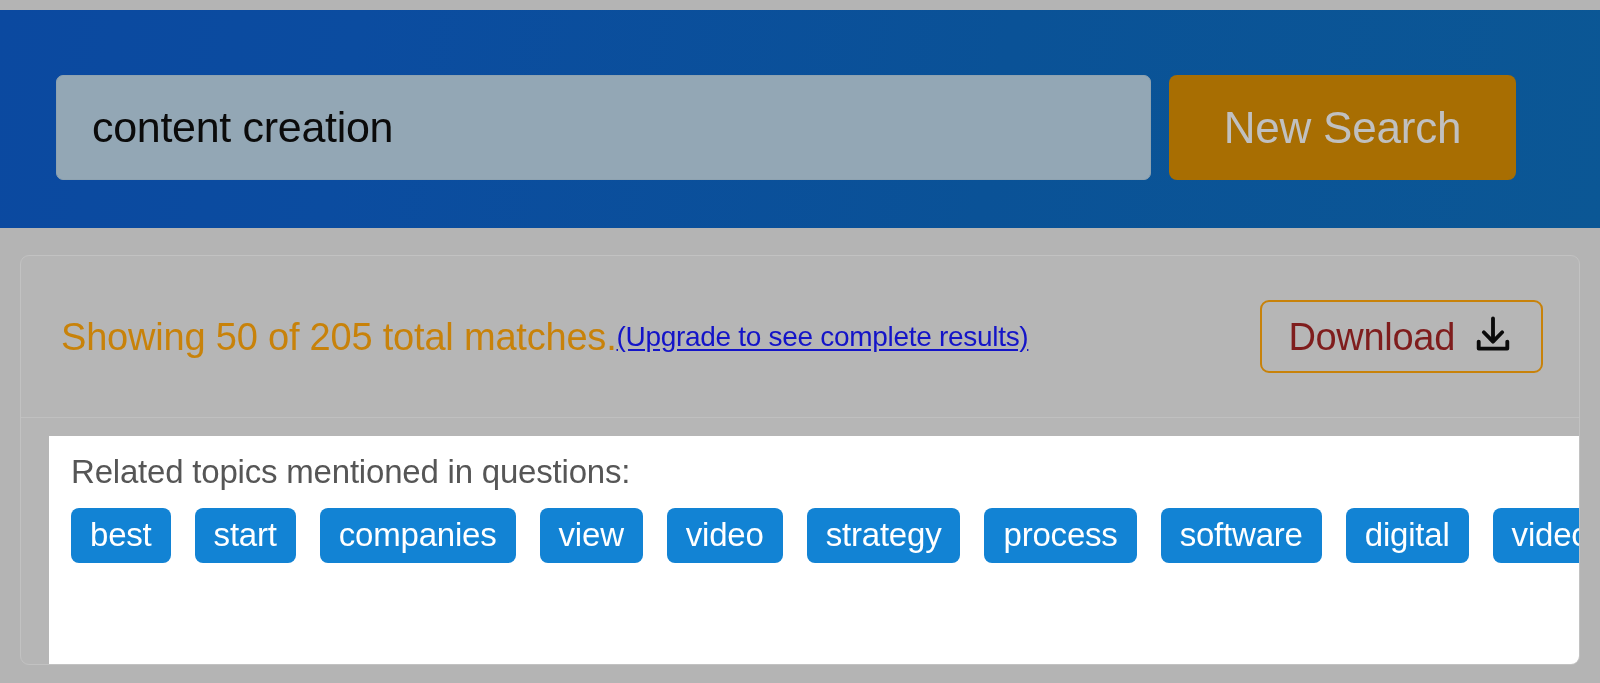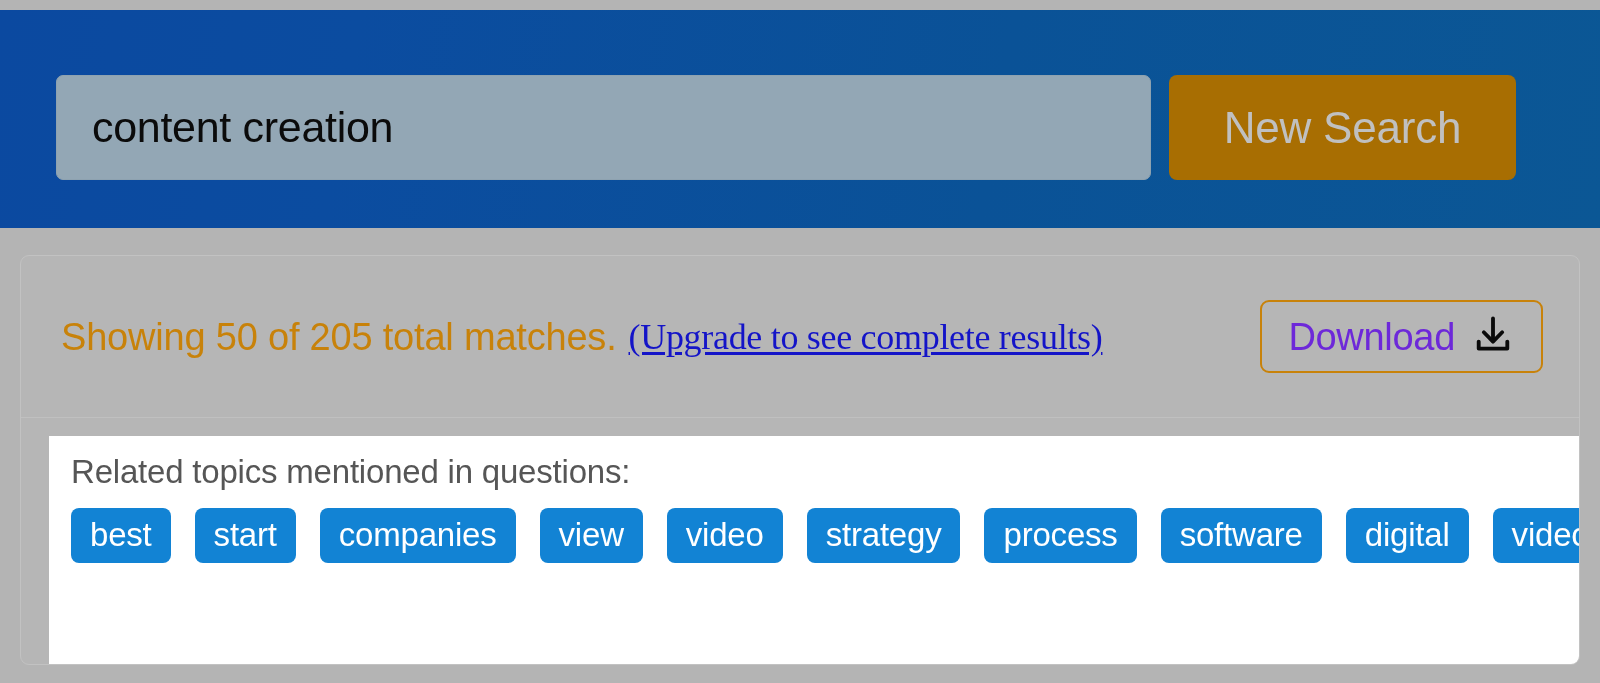--- a/index.html
+++ b/index.html
@@ -97,48 +97,46 @@
     padding: 0 36px 0 40px;
   }
   .summary-text {
     font-size: 38px;
     color: #c8820a;
     letter-spacing: -0.2px;
     white-space: nowrap;
     line-height: 1;
   }
   .upgrade-link {
-    font-size: 36px;
+    font-size: 28px;
     color: #1414c8;
     text-decoration: underline;
     text-underline-offset: 3px;
-    margin-left: 12px;
     letter-spacing: -0.3px;
     white-space: nowrap;
     cursor: pointer;
     line-height: 1;
-    font-family: Liberation Serif, serif;
   }
   .spacer { flex: 1 1 auto; }
 
   .download-btn {
     display: flex;
     align-items: center;
     gap: 16px;
     height: 73px;
     padding: 0 26px;
     border: 2px solid #c8820a;
     border-radius: 9px;
     background: transparent;
     cursor: pointer;
     box-sizing: border-box;
   }
   .download-label {
     font-size: 38px;
-    color: #6d28d9;
+    color: #7f1d1d;
     letter-spacing: -0.3px;
     line-height: 1;
     white-space: nowrap;
   }
   .dl-icon { display: block; }
 
   
   .topics-panel {
     position: absolute;
     left: 28px;

